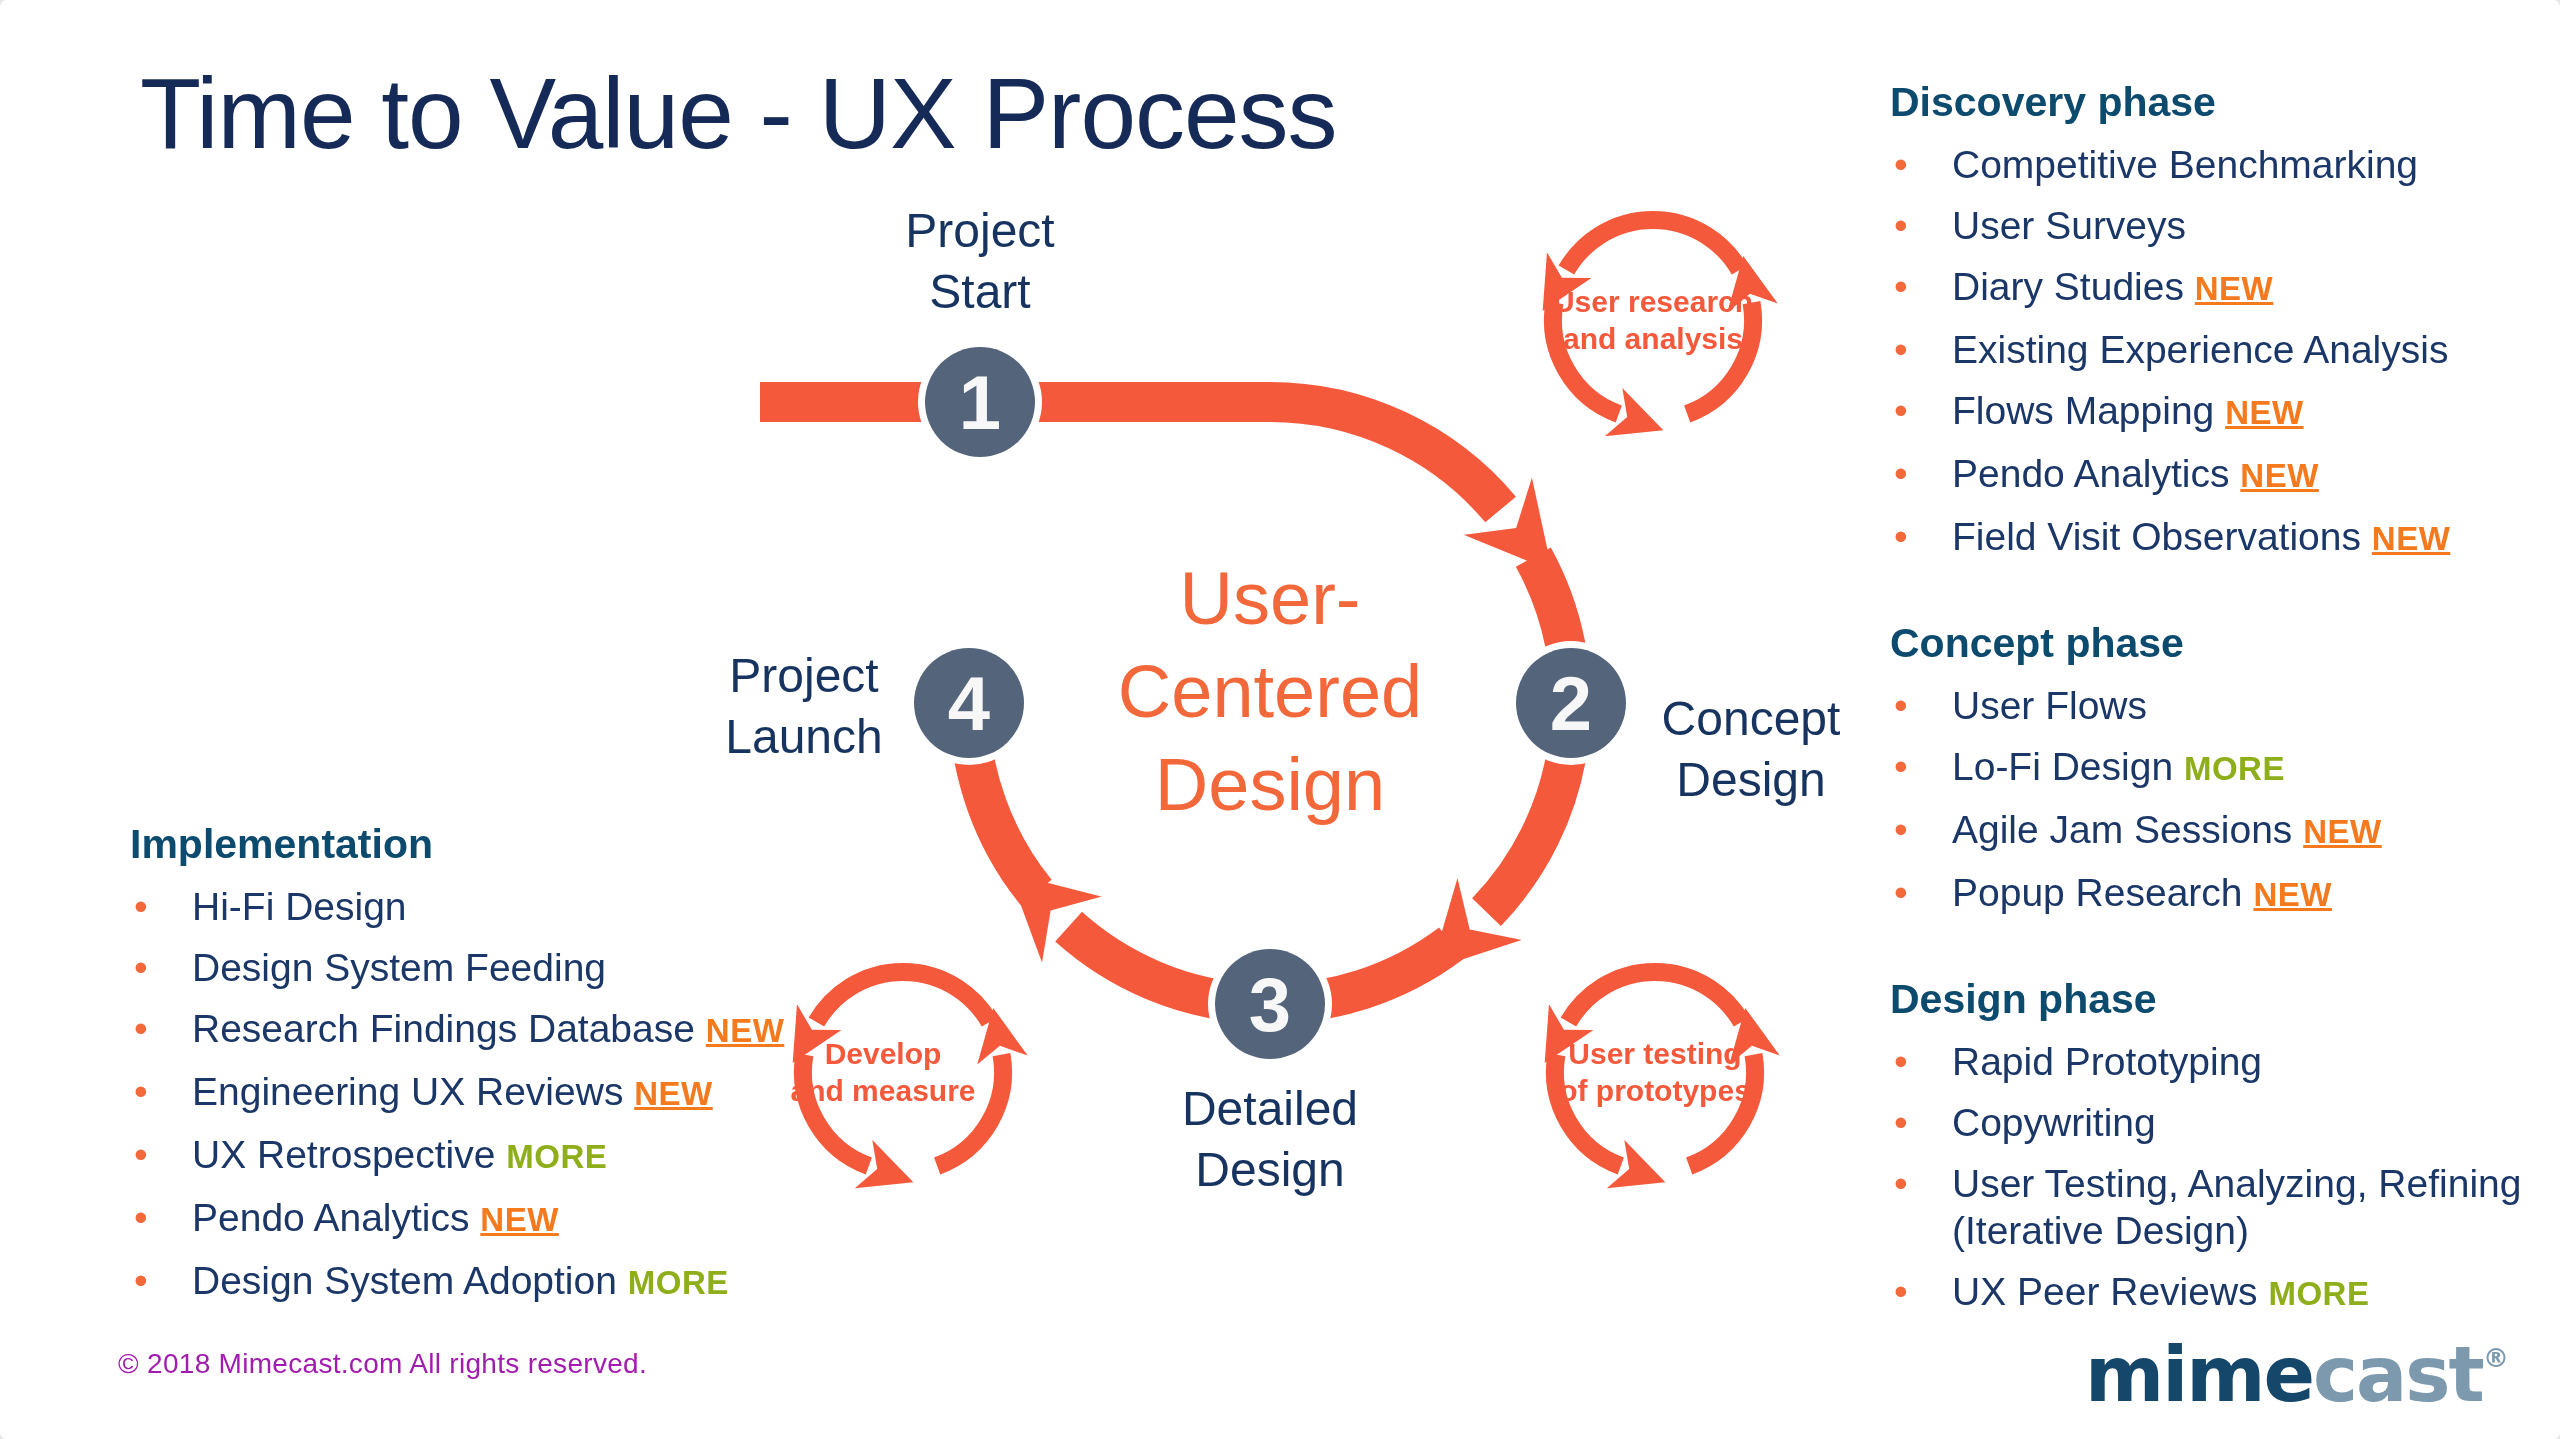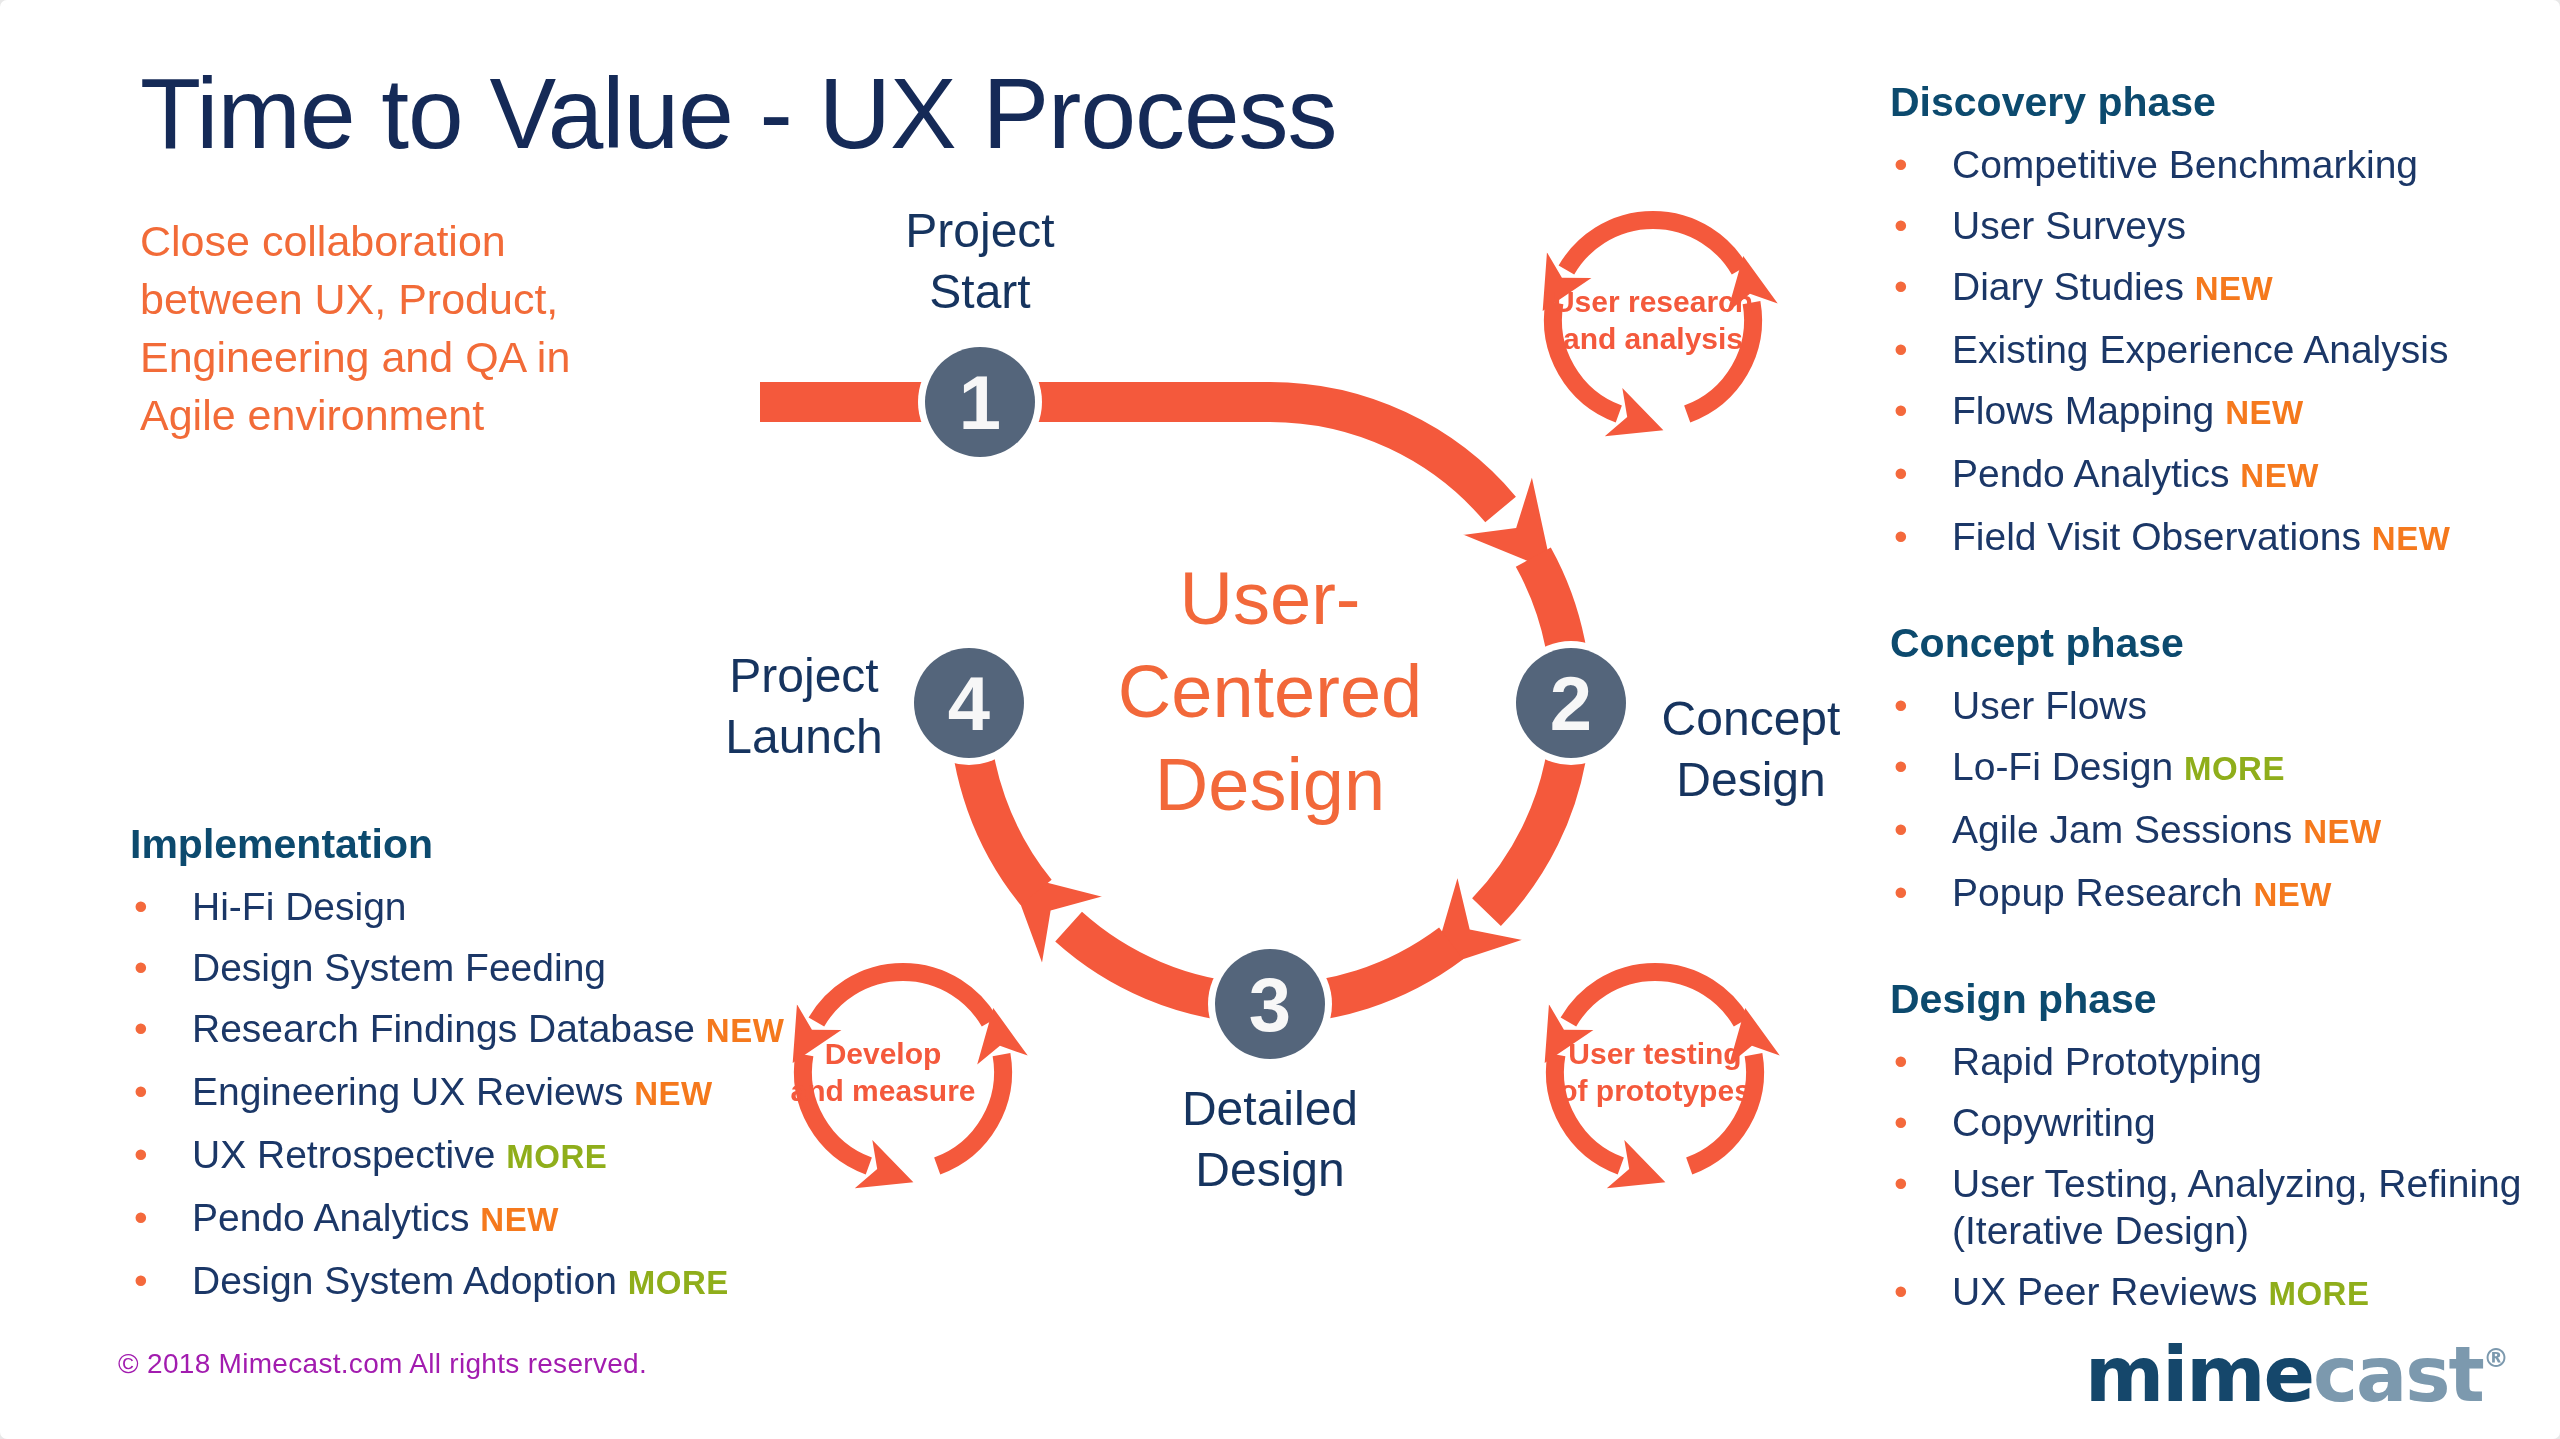--- a/index.html
+++ b/index.html
@@ -39,21 +39,21 @@
 
   .list-col{position:absolute;}
   #right-lists{left:1890px;top:78px;width:665px;}
   #left-list{left:130px;top:820px;width:700px;}
   .list-section{margin-top:50px;}
   .list-section:first-child{margin-top:0;}
   .list-heading{font-size:41px;line-height:48px;font-weight:bold;color:#0c4a6e;margin-bottom:8px;}
   .list-item{position:relative;font-size:39px;line-height:47px;color:#1B3767;padding:7px 0 7px 62px;}
   .bullet{position:absolute;left:4px;top:7px;color:#F4693C;font-size:39px;line-height:47px;}
   .tag{font-weight:bold;font-size:33px;letter-spacing:0.5px;}
-  .tag-new{color:#F5791D;}
+  .tag-new{color:#F5791D;text-decoration:underline;}
   .tag-more{color:#8FAE1B;}
 
   .footer-note{
     position:absolute;left:118px;top:1348px;font-size:28px;color:#a21caf;letter-spacing:0.3px;
   }
   .logo{
     position:absolute;left:2085px;top:1330px;font-family:"DejaVu Sans", sans-serif;
     font-weight:bold;font-size:76px;letter-spacing:-2px;white-space:nowrap;
   }
   .logo-mime{color:#15476B;}
@@ -95,24 +95,20 @@
     </g>
 
     <g stroke="#F4593C" stroke-width="18" fill="none">
       <path d="M 989.6 1022 A 100 100 0 0 0 816.4 1022" marker-end="url(#cycleArrow)"></path>
       <path d="M 804.5 1054.6 A 100 100 0 0 0 868.8 1166" marker-end="url(#cycleArrow)"></path>
       <path d="M 937.2 1166 A 100 100 0 0 0 1001.5 1054.6" marker-end="url(#cycleArrow)"></path>
     </g>
   </svg>
 
   <div class="slide-title">Time to Value - UX Process</div>
-  <div class="intro-text">Close collaboration
-between UX, Product,
-Engineering and QA in
-Agile environment</div>
 
   <div class="step-circle" style="left:925px;top:347px;">
       <span>1</span>
     </div>
   <div class="step-circle" style="left:1516px;top:648px;">
       <span>2</span>
     </div>
   <div class="step-circle" style="left:1215px;top:949px;">
       <span>3</span>
     </div>

